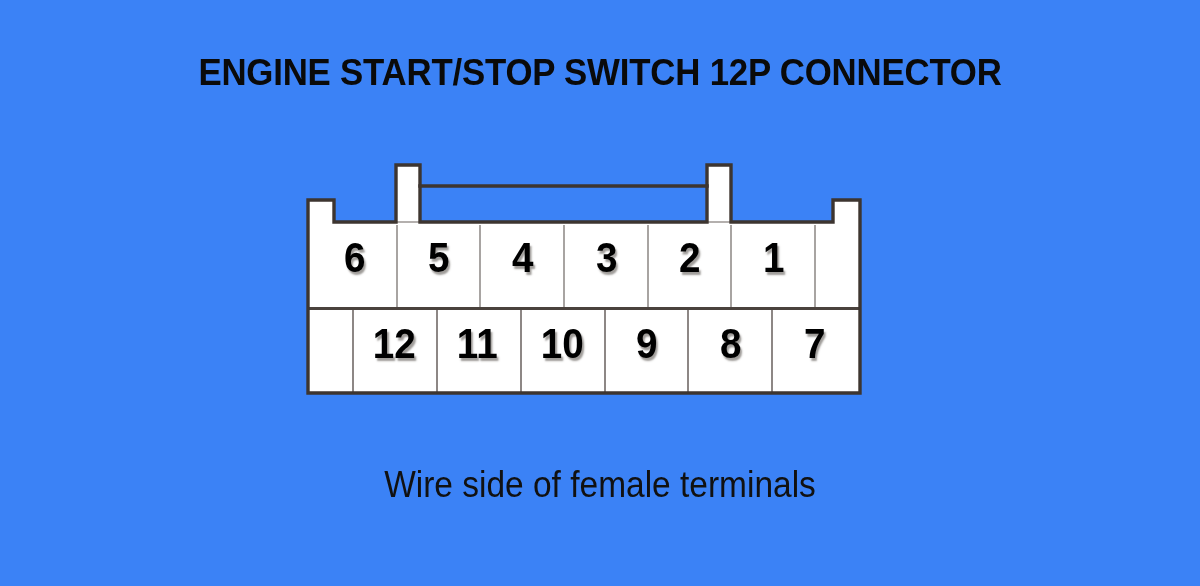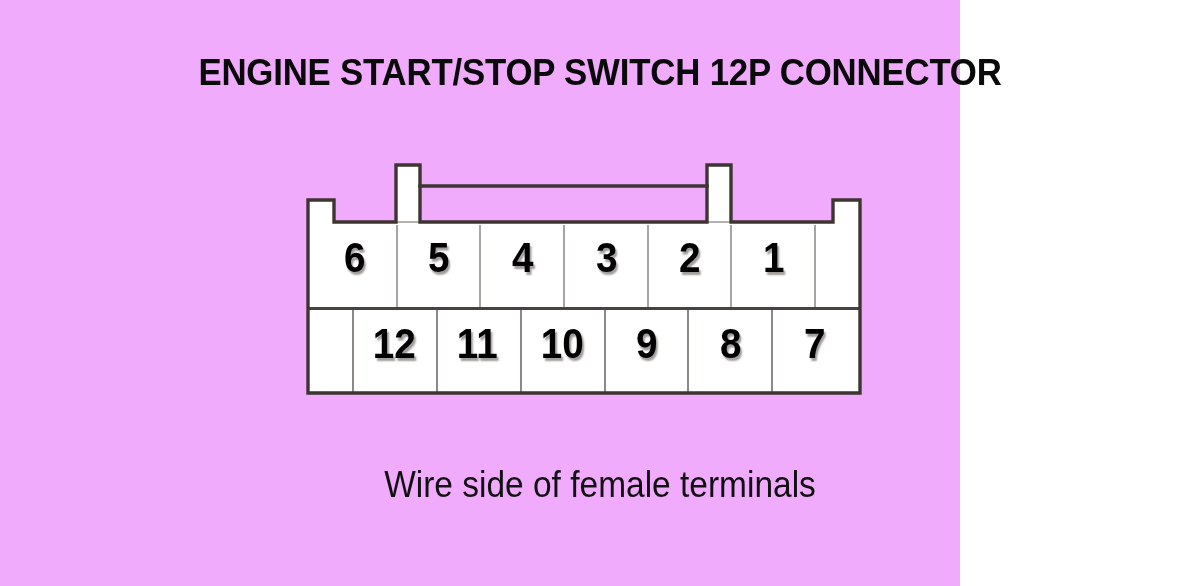--- a/index.html
+++ b/index.html
@@ -13,23 +13,23 @@
     height: 586px;
     position: relative;
     overflow: hidden;
     font-family: "Liberation Sans", "DejaVu Sans", sans-serif;
     -webkit-font-smoothing: antialiased;
   }
 
   .canvas {
     position: absolute;
     left: 0; top: 0;
-    width: 960px;
+    width: 1200px;
     height: 586px;
-    background: #f0abfc;
+    background: #3b82f6;
   }
 
   
   .title {
     position: absolute;
     left: 0;
     top: 52px;
     width: 1200px;
     text-align: center;
     font-size: 37px;

